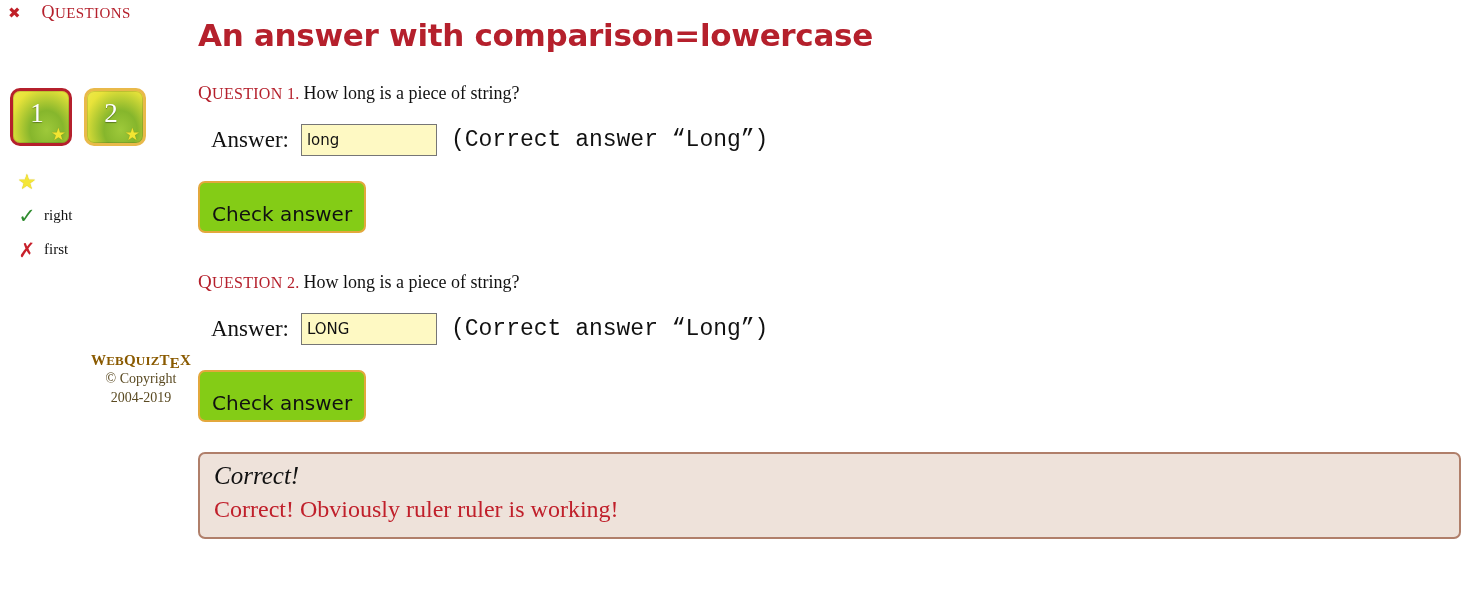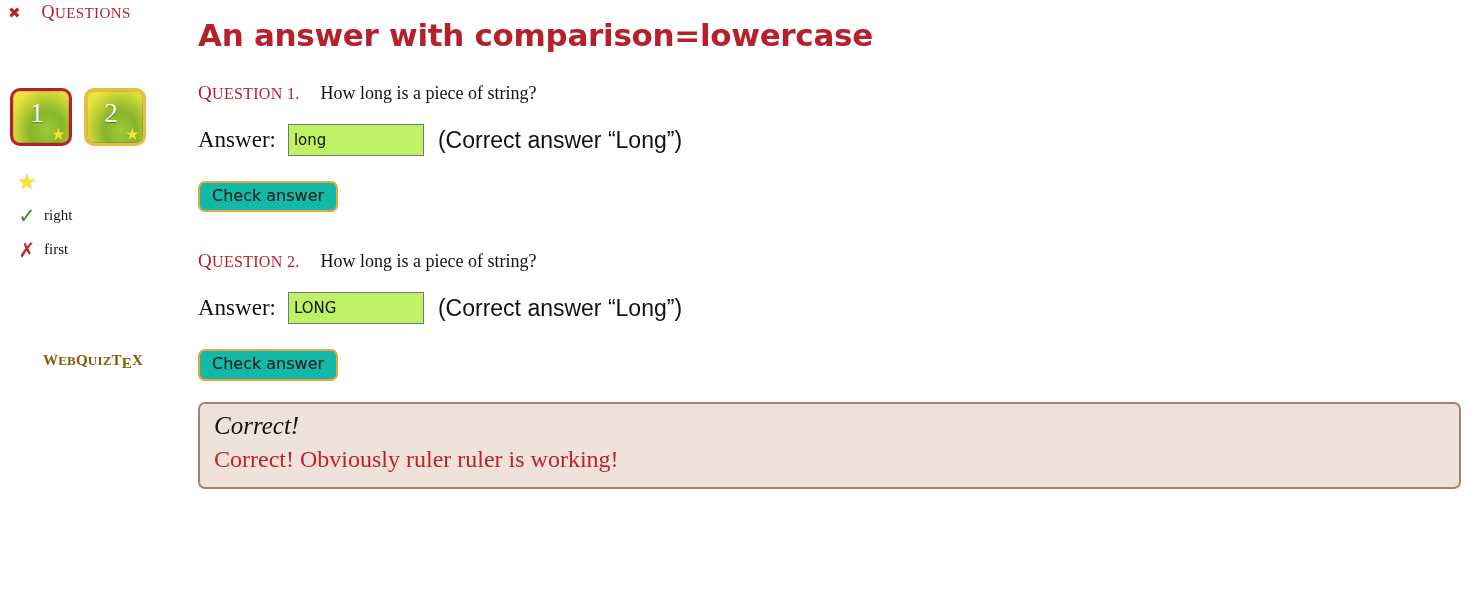--- a/index.html
+++ b/index.html
@@ -126,20 +126,21 @@
   }
 
   
   #brand {
     position: absolute;
     left: 0;
     top: 352px;
     width: 186px;
     text-align: center;
     font-family: "Liberation Serif", serif;
+    padding-left: 48px;
   }
   #brand-title {
     color: #8a5a00;
     font-weight: bold;
     font-size: 13px;
     letter-spacing: .2px;
   }
   #brand-title .cap { font-size: 15px; }
   #brand-title .tex-e {
     display: inline-block;
@@ -176,75 +177,76 @@
   .q-line {
     display: flex;
     align-items: baseline;
   }
   .q-label {
     color: #b5202c;
     font-family: "Liberation Serif", serif;
     font-size: 16px;
     letter-spacing: .3px;
     white-space: nowrap;
-    margin-right: 21px;
+    margin-right: 4px;
   }
   .q-label .cap { font-size: 19px; }
   .q-text {
     font-family: "Liberation Serif", serif;
     font-size: 18px;
     color: #111;
   }
   .answer-line {
     display: flex;
     align-items: center;
     margin-top: 20px;
+    margin-left: 13px;
   }
   .answer-label {
     font-family: "Liberation Serif", serif;
     font-size: 23px;
     color: #111;
     margin-right: 12px;
   }
   .answer-input {
     width: 136px;
     height: 32px;
     box-sizing: border-box;
     border: 1px solid #767676;
-    background: #bef264;
+    background: #fef9c3;
     font-family: "DejaVu Sans", sans-serif;
     font-size: 15px;
     color: #111;
     padding: 0 5px;
     border-radius: 0;
   }
   .answer-note {
-    font-family: Liberation Sans, sans-serif;
+    font-family: Liberation Mono, monospace;
     font-size: 23px;
     color: #111;
     margin-left: 14px;
     text-align: center;
   }
   .check-button {
     margin-top: 25px;
     display: inline-block;
-    background: #14b8a6;
+    background: #84cc16;
     border: 2px solid #e3a83c;
     border-radius: 7px;
-    padding: 4px 12px 5px;
-    font-family: "DejaVu Sans", sans-serif;
-    font-size: 16px;
+    padding: 20px 12px 5px;
+    font-family: "DejaVu Sans", sans-serif;
+    font-size: 20px;
     color: #111;
     cursor: pointer;
     line-height: 1.15;
   }
 
   
   #feedback {
-    margin-top: 21px;
+    margin-top: 30px;
     margin-right: 10px;
     background: #eee2da;
     border: 2px solid #b07f6a;
     border-radius: 7px;
     padding: 8px 14px 14px;
     box-sizing: border-box;
   }
   #feedback-heading {
     font-family: "Liberation Serif", serif;
     font-style: italic;
@@ -294,20 +296,24 @@
     <div class="legend-row">
       <span class="legend-icon cross">✗</span>
       <span class="legend-text">first</span>
     </div>
   </div>
 
   <div id="brand">
     <div id="brand-title">
       <span class="cap">W</span>EB<span class="cap">Q</span>UIZ<span class="cap">T</span><span class="tex-e">E</span><span class="cap">X</span>
     </div>
+    <div id="copyright">
+      <span>© Copyright</span><br>
+      <span>2004-2019</span>
+    </div>
   </div>
 </div>
 
 <div id="main">
 
   <h1 id="page-title">An answer with comparison=lowercase</h1>
 
   <div class="question-block">
     <div class="q-line">
       <span class="q-label">

